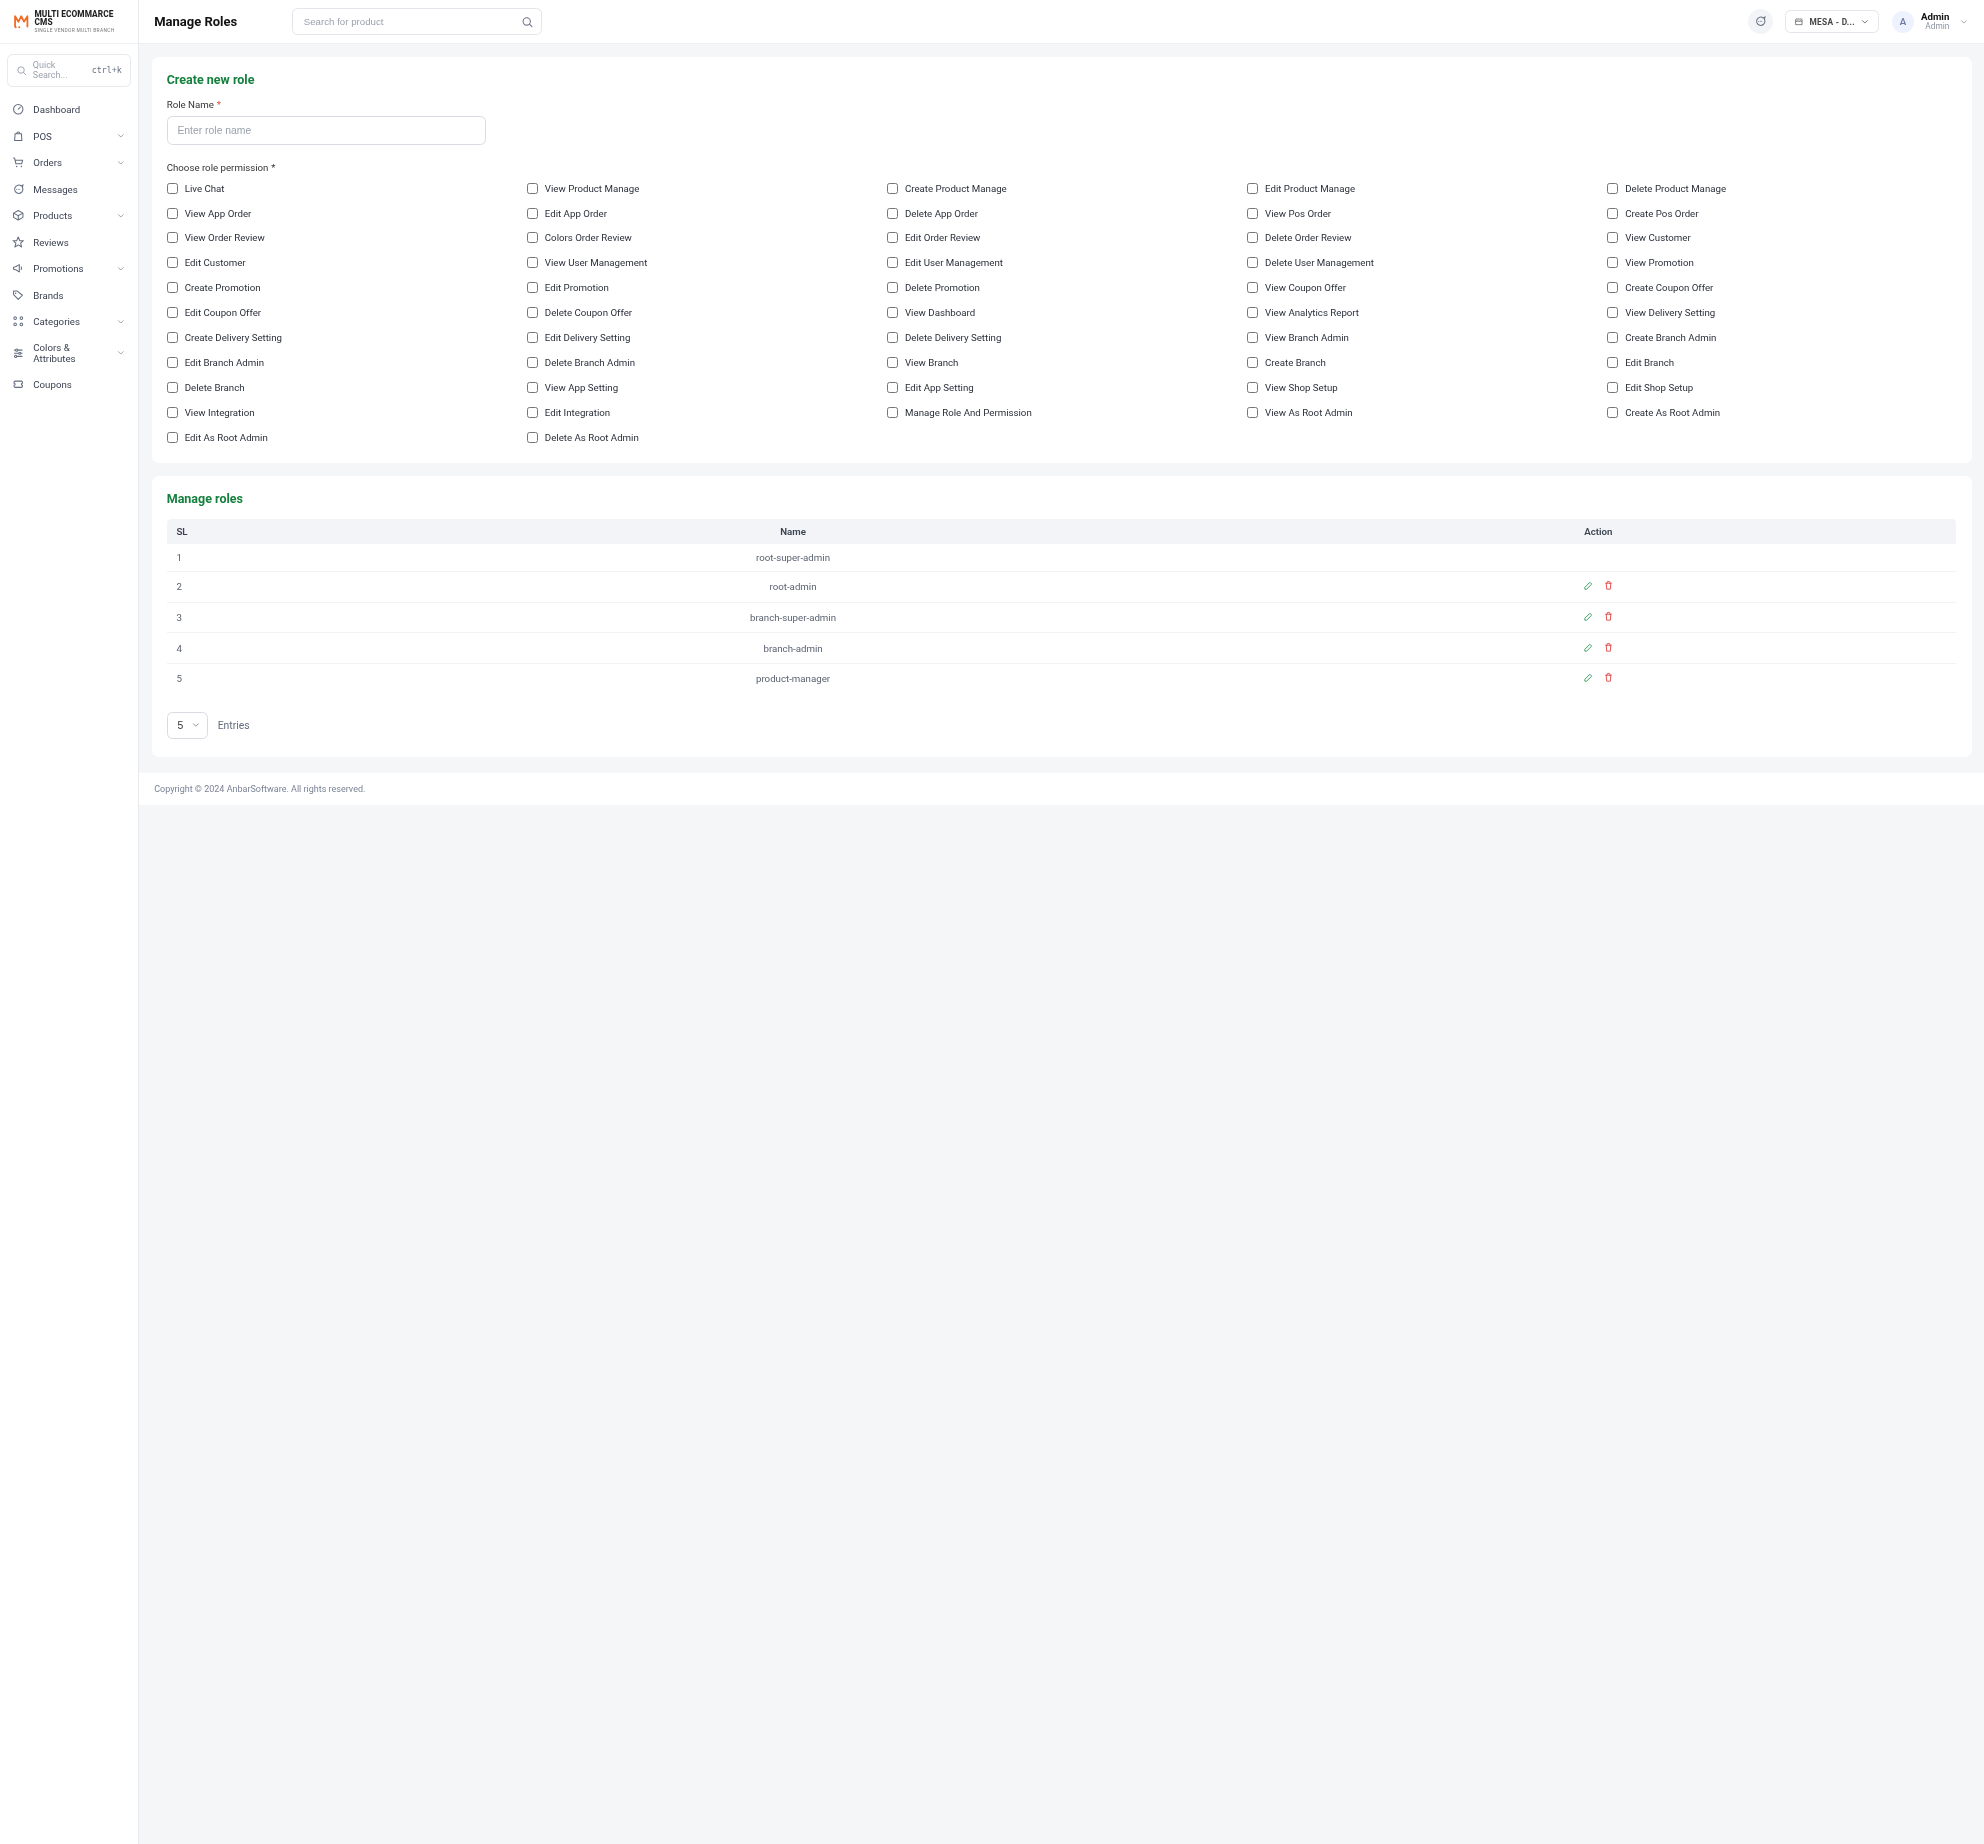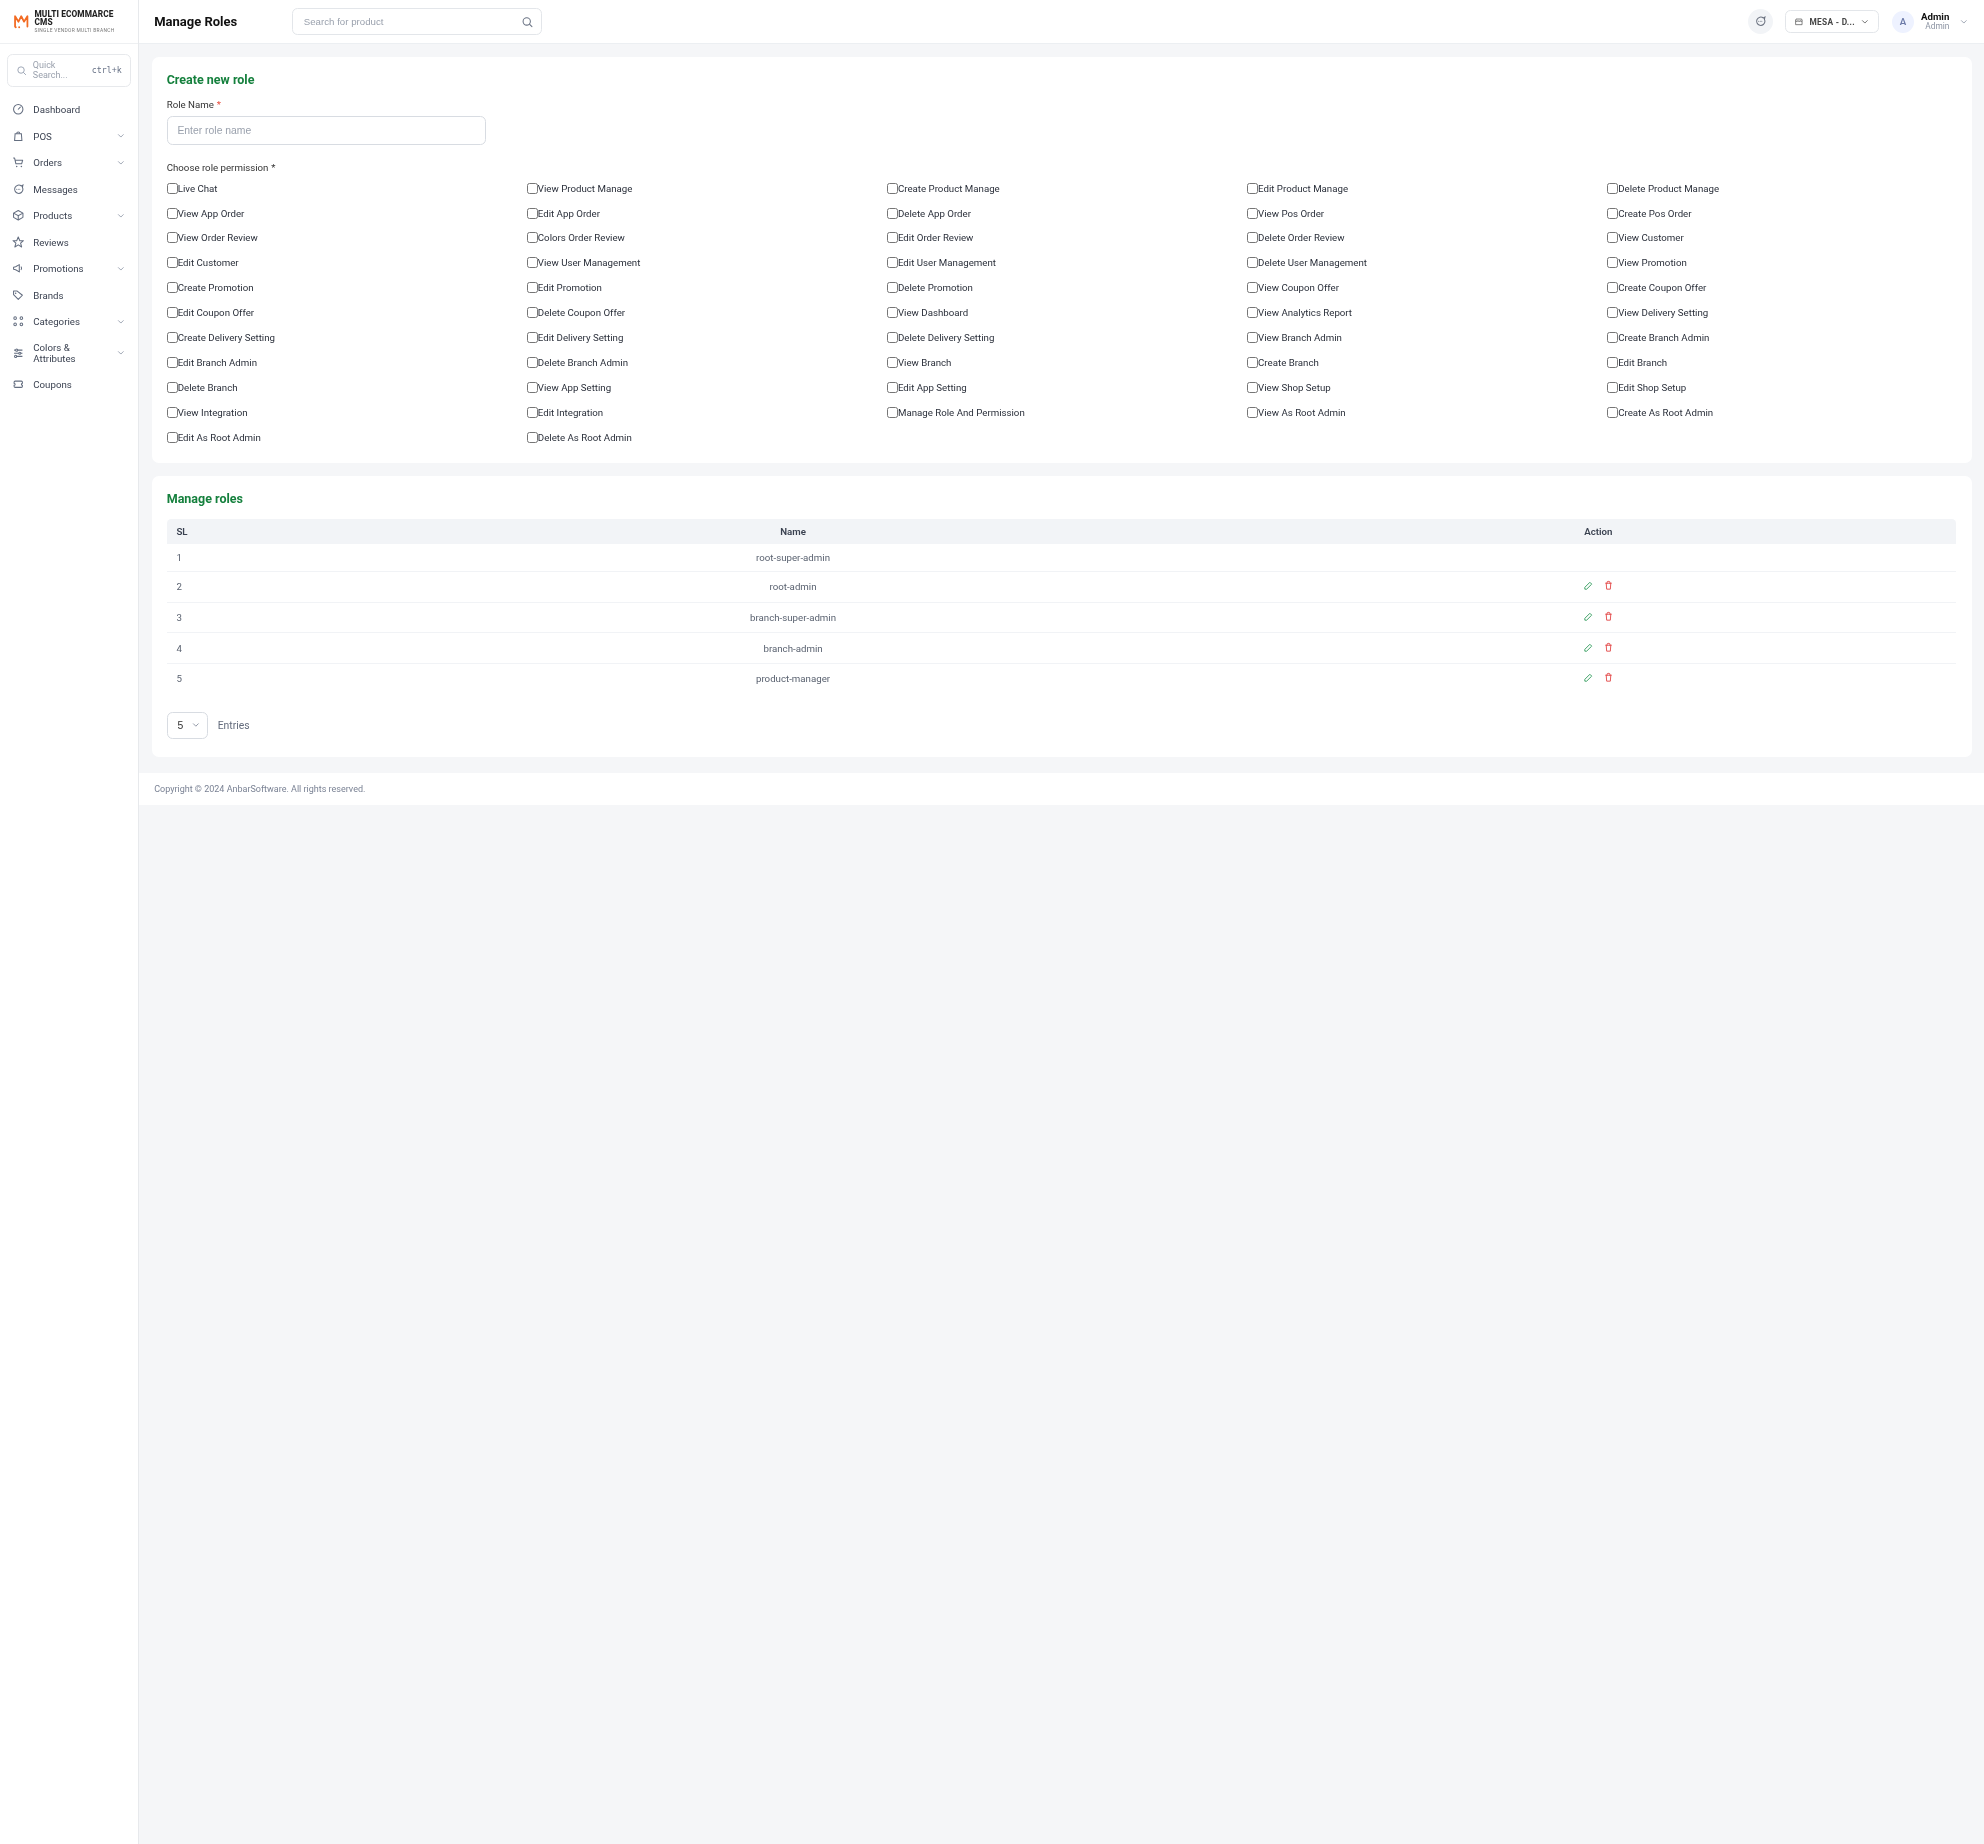--- a/index.html
+++ b/index.html
@@ -151,21 +151,21 @@
     background:#fff;
   }
   .role-input::placeholder { color:#9aa1ad; }
   .choose-label { font-size:9.7px; color:#333; margin:16.6px 0 7px; display:flex; gap:2.8px; }
   .perm-grid {
     display:grid;
     grid-template-columns: repeat(5, 1fr);
     gap: 8.3px 11px;
     align-items:center;
   }
-  .perm-item { display:flex; align-items:center; font-size:9.7px; color:#2a2f3a; cursor:pointer; padding:2.8px 0; }
+  .perm-item { display:flex; align-items:center; gap:7px; font-size:9.7px; color:#2a2f3a; cursor:pointer; padding:2.8px 0; }
   .perm-item input { width:11px; height:11px; accent-color:#888; border:0.7px solid #ccd1da; border-radius:2.8px; }
   .btn-row { display:flex; justify-content:flex-end; margin-top:21px; }
   .btn-primary {
     background:#f48039; color:#fff; border:none;
     border-radius:4.2px; padding:7px 15.2px;
     font-weight:700; font-size:9px; letter-spacing:0.3px;
     cursor:pointer;
   }
   
   .table { width:100%; border-collapse:collapse; font-size:9.7px; }

